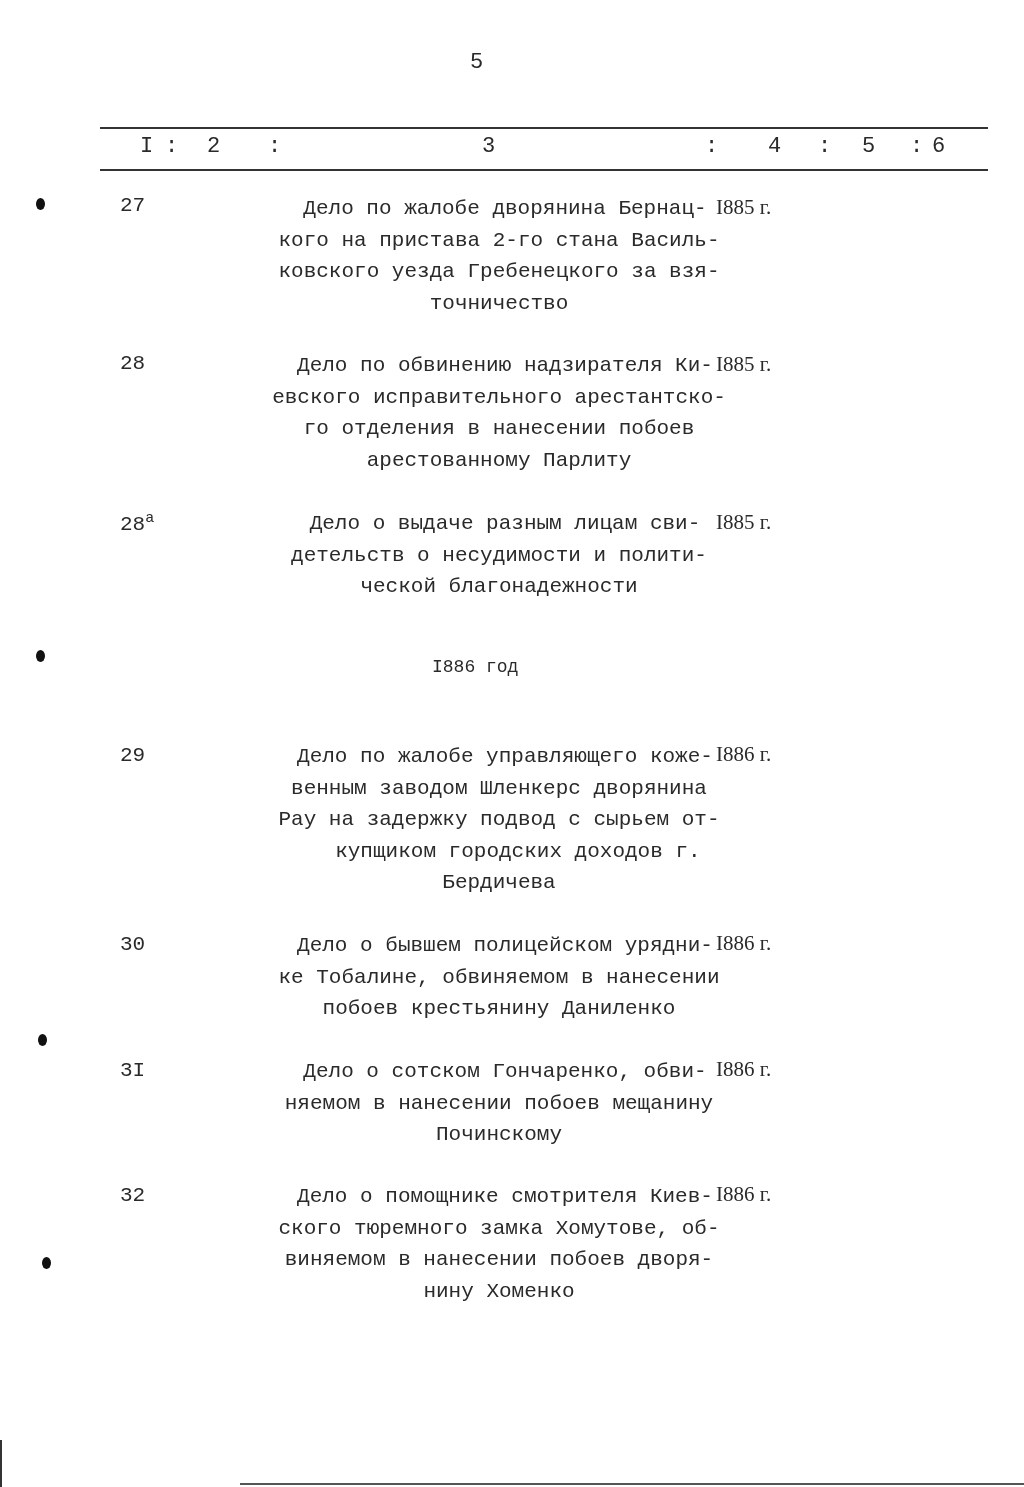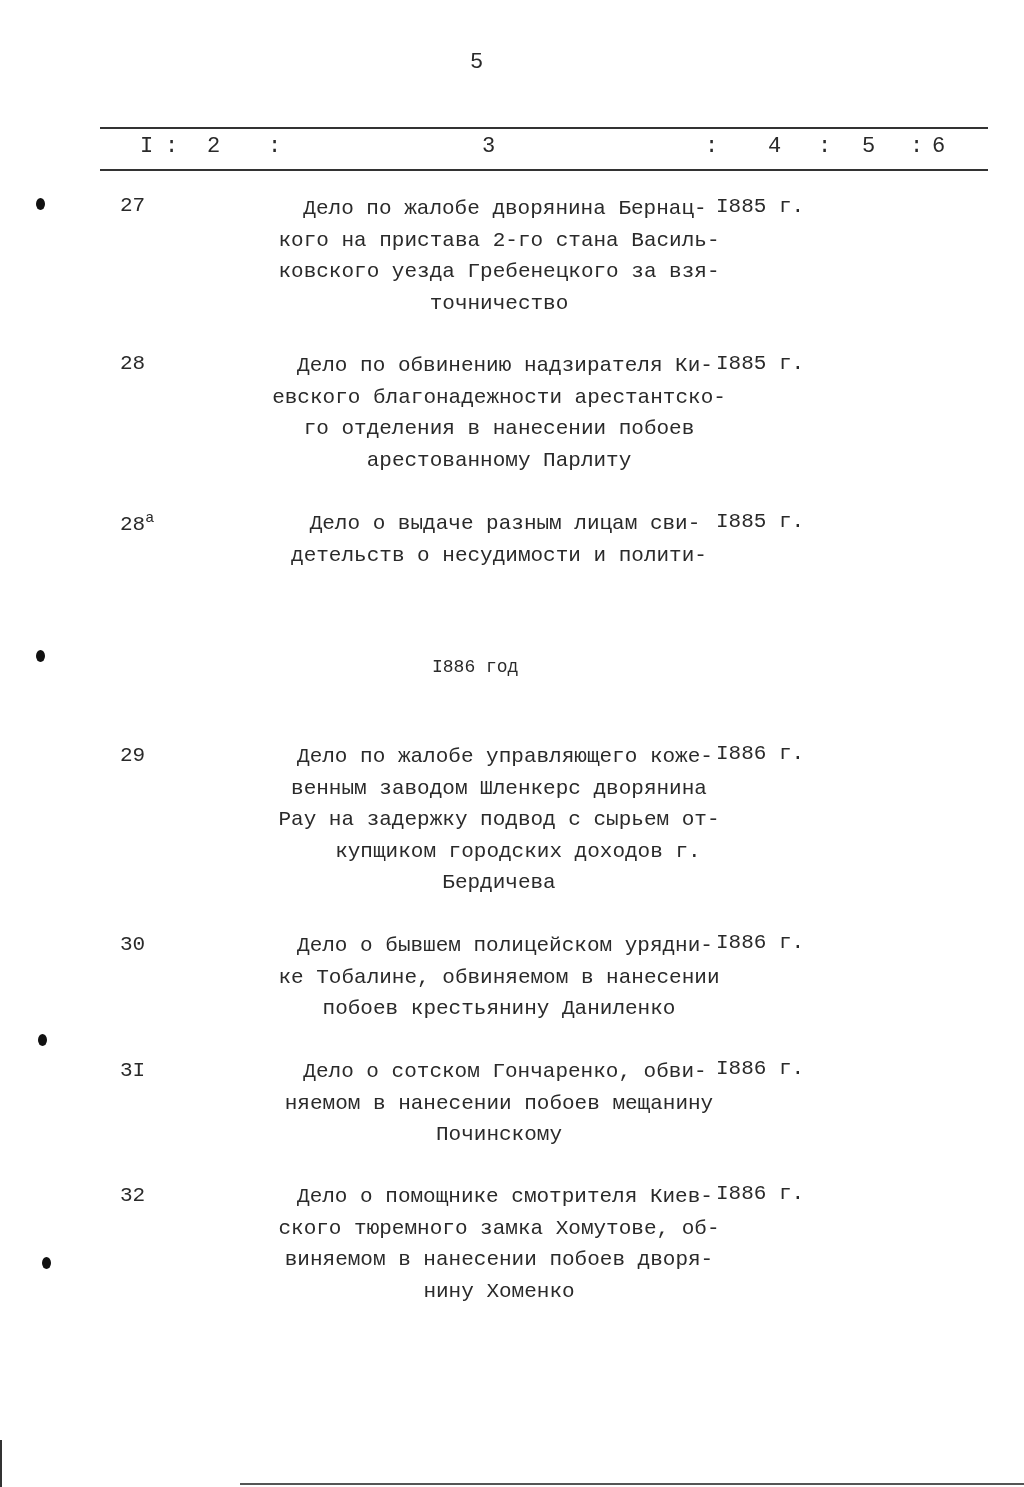--- a/index.html
+++ b/index.html
@@ -10,21 +10,21 @@
     }
     .page-number { position: absolute; top: 50px; left: 470px; font-size: 22px; }
     .rule { position: absolute; left: 100px; width: 888px; height: 0; border-top: 2px solid #333; }
     .rule.top { top: 127px; }
     .rule.bottom { top: 169px; }
     .hdr { position: absolute; top: 134px; font-size: 22px; }
     .entry-num { position: absolute; left: 120px; font-size: 21px; }
     .entry-num sup { font-size: 15px; }
     .entry-desc { position: absolute; left: 264px; width: 470px; font-size: 21px; line-height: 31.5px; }
     .entry-desc .line { display: block; white-space: pre; text-align: center; }
-    .entry-date { position: absolute; left: 716px; font-size: 21px; }
+    .entry-date { position: absolute; left: 716px; font-size: 21px; font-family: Liberation Serif, serif; }
     .section-title { position: absolute; top: 657px; left: 432px; font-size: 18px; }
     .dot { position: absolute; width: 9px; height: 12px; background: #111; border-radius: 50%; }
     .footer-line { position: absolute; top: 1483px; left: 240px; width: 784px; border-top: 2px solid #555; }
     .left-edge { position: absolute; top: 1440px; left: 0; width: 2px; height: 47px; background: #333; }
   </style>
 </head>
 <body>
 
 <div>
   <div class="page-number">5</div>
@@ -53,32 +53,33 @@
       <span class="line">ковского уезда Гребенецкого за взя-</span>
       <span class="line">точничество</span>
     </div>
     <span class="entry-date" style="top:195px">I885 г.</span>
   </div>
 
   <div>
     <span class="entry-num" style="top:352px">28</span>
     <div class="entry-desc" style="top:350px">
       <span class="line" style="padding-left:12px">Дело по обвинению надзирателя Ки-</span>
-      <span class="line">евского благонадежности арестантско-</span>
+      <span class="line">евского исправительного арестантско-</span>
       <span class="line">го отделения в нанесении побоев</span>
       <span class="line">арестованному Парлиту</span>
     </div>
     <span class="entry-date" style="top:352px">I885 г.</span>
   </div>
 
   <div>
     <span class="entry-num" style="top:510px"><span>28</span><sup>а</sup></span>
     <div class="entry-desc" style="top:508px">
       <span class="line" style="padding-left:12px">Дело о выдаче разным лицам сви-</span>
       <span class="line">детельств о несудимости и полити-</span>
+      <span class="line">ческой благонадежности</span>
     </div>
     <span class="entry-date" style="top:510px">I885 г.</span>
   </div>
 
   <div class="section-title">I886 год</div>
 
   <div>
     <span class="entry-num" style="top:744px">29</span>
     <div class="entry-desc" style="top:741px">
       <span class="line" style="padding-left:12px">Дело по жалобе управляющего коже-</span>

